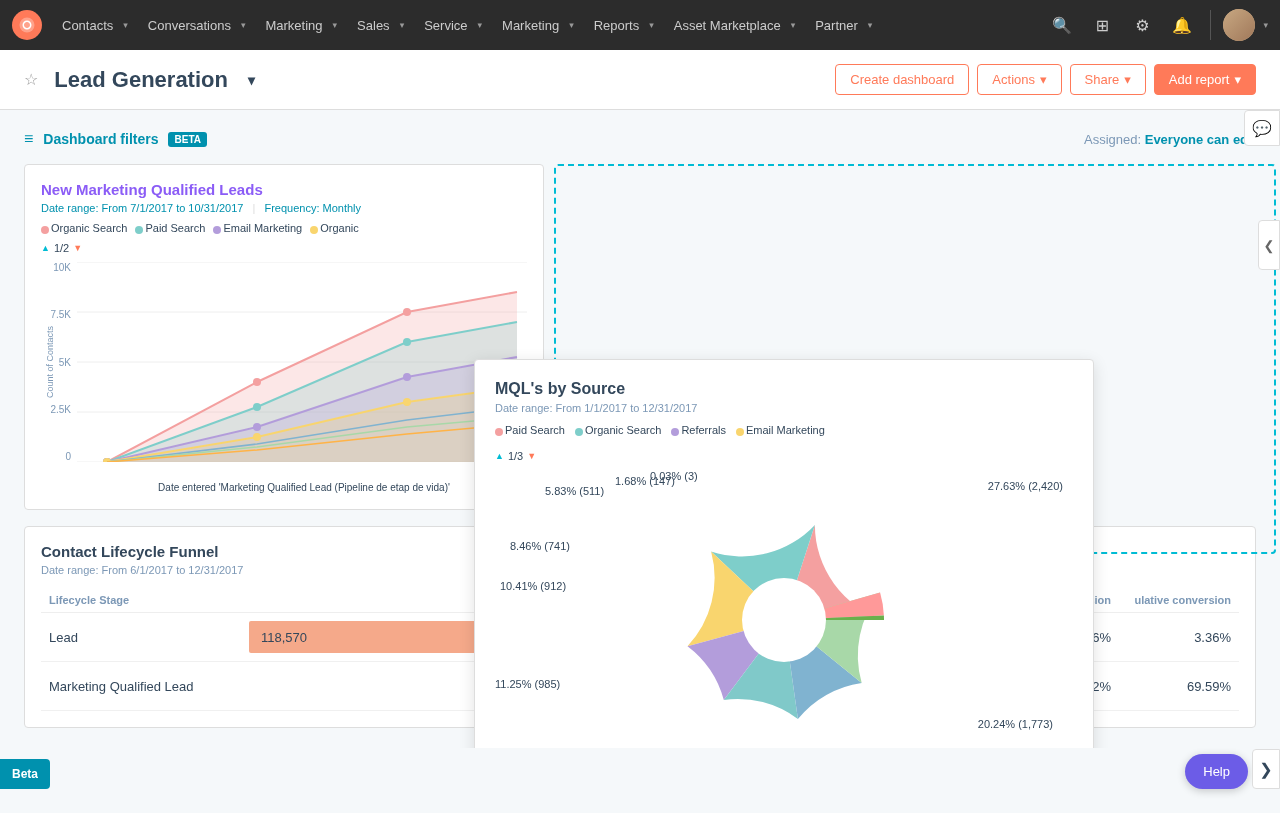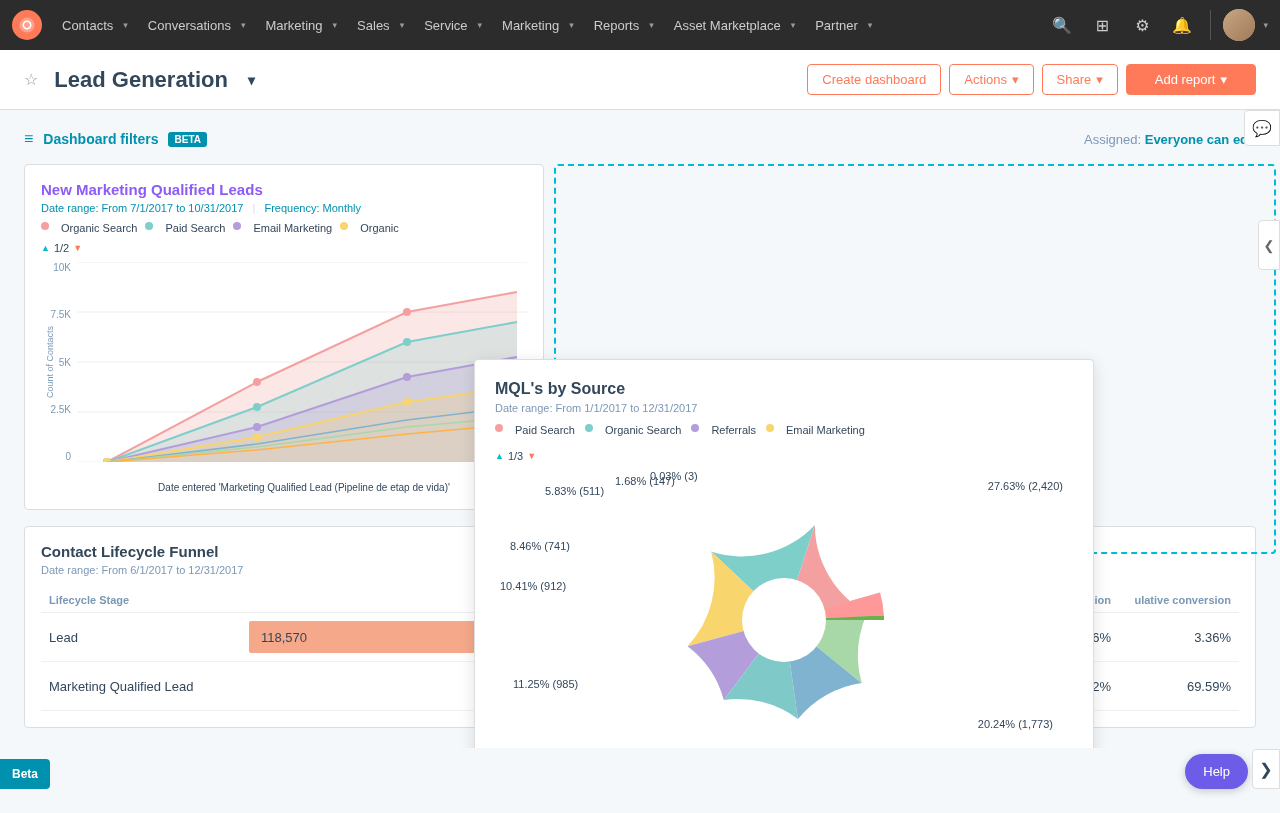--- a/index.html
+++ b/index.html
@@ -97,21 +97,21 @@
       font-size: 13px;
       cursor: pointer;
       display: flex;
       align-items: center;
       gap: 5px;
     }
     .btn-primary {
       background: #ff7a59;
       border: 1px solid #ff7a59;
       color: #fff;
-      padding: 7px 28px;
+      padding: 7px 14px;
       border-radius: 4px;
       font-size: 13px;
       cursor: pointer;
       display: flex;
       align-items: center;
       gap: 5px;
     }
 
     
     .content-area {
@@ -163,21 +163,21 @@
     .chart-subtitle .separator { color: #ddd; margin: 0 6px; }
 
     
     .legend {
       display: flex;
       flex-wrap: wrap;
       gap: 8px;
       margin-bottom: 8px;
       font-size: 11px;
     }
-    .legend-item { display: flex; align-items: flex-start; gap: 12px; }
+    .legend-item { display: flex; align-items: flex-end; gap: 2px; }
     .legend-dot { width: 8px; height: 8px; border-radius: 50%; }
 
     
     .pagination {
       display: flex;
       align-items: center;
       gap: 4px;
       font-size: 11px;
       margin-bottom: 8px;
       color: #33475b;
@@ -543,21 +543,21 @@
           <path d="M 0,0 L 96.1,-27.6 A 100,100 0 0,1 99.9,-4.5 Z" fill="#ff9999"></path>
 
           <path d="M 0,0 L 99.9,-4.5 A 100,100 0 0,1 100,0 Z" fill="#6ab04c"></path>
 
           <circle cx="0" cy="0" r="42" fill="white"></circle>
         </svg>
 
         <div style="position:absolute; top:10px; right:10px; font-size:11px; color:#33475b; font-weight:500;">27.63% (2,420)</div>
         <div style="position:absolute; bottom:40px; right:20px; font-size:11px; color:#33475b; font-weight:500;">20.24% (1,773)</div>
         <div style="position:absolute; bottom:10px; left:60px; font-size:11px; color:#33475b; font-weight:500;">14.46% (1,266)</div>
-        <div style="position:absolute; left:0; bottom:80px; font-size:11px; color:#33475b; font-weight:500;margin-left:18px;">11.25% (985)</div>
+        <div style="position:absolute; left:0; bottom:80px; font-size:11px; color:#33475b; font-weight:500;">11.25% (985)</div>
         <div style="position:absolute; left:5px; top:110px; font-size:11px; color:#33475b; font-weight:500;">10.41% (912)</div>
         <div style="position:absolute; left:15px; top:70px; font-size:11px; color:#33475b; font-weight:500;">8.46% (741)</div>
         <div style="position:absolute; left:50px; top:15px; font-size:11px; color:#33475b; font-weight:500;">5.83% (511)</div>
         <div style="position:absolute; top:5px; left:120px; font-size:11px; color:#33475b; font-weight:500;">1.68% (147)</div>
         <div style="position:absolute; top:0; left:155px; font-size:11px; color:#33475b; font-weight:500;">0.03% (3)</div>
       </div>
     </div>
 
     
     <div class="lifecycle-card" style="margin-top: 16px;">

